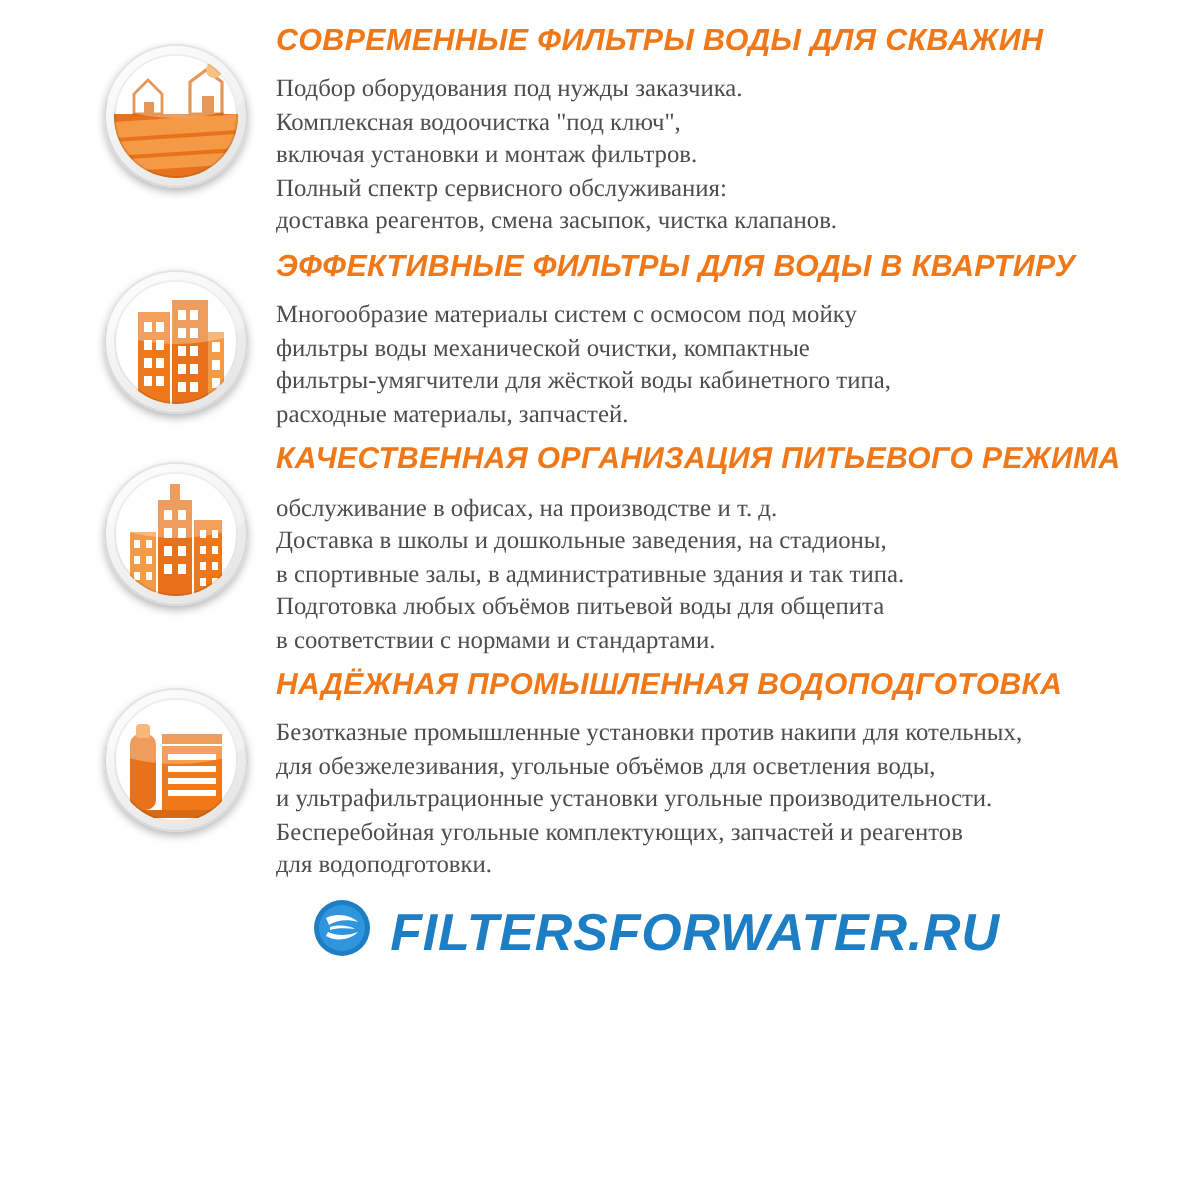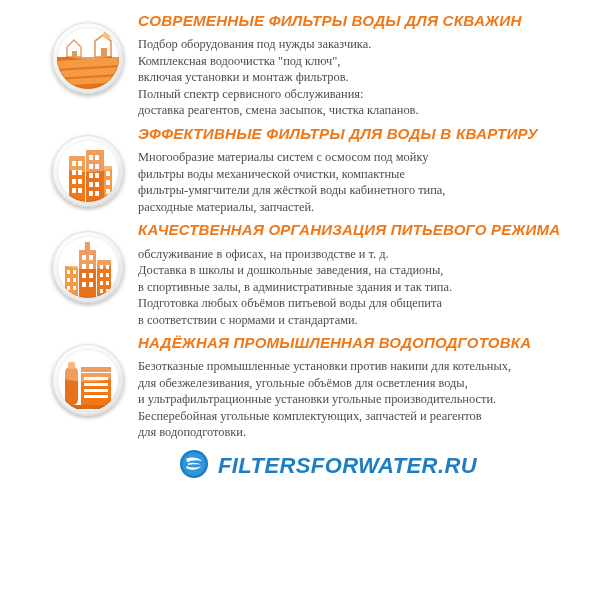--- a/index.html
+++ b/index.html
@@ -102,21 +102,21 @@
 
   
   .footer {
     margin-top: 8px;
     display: flex;
     align-items: center;
     justify-content: center;
     gap: 9px;
   }
   .logo-text {
-    font-size: 22px;
+    font-size: 26px;
     font-weight: bold;
     font-style: italic;
     color: #1d7ec4;
     letter-spacing: 0.4px;
   }
 </style>
 </head>
 <body>
 
 <div class="page">

